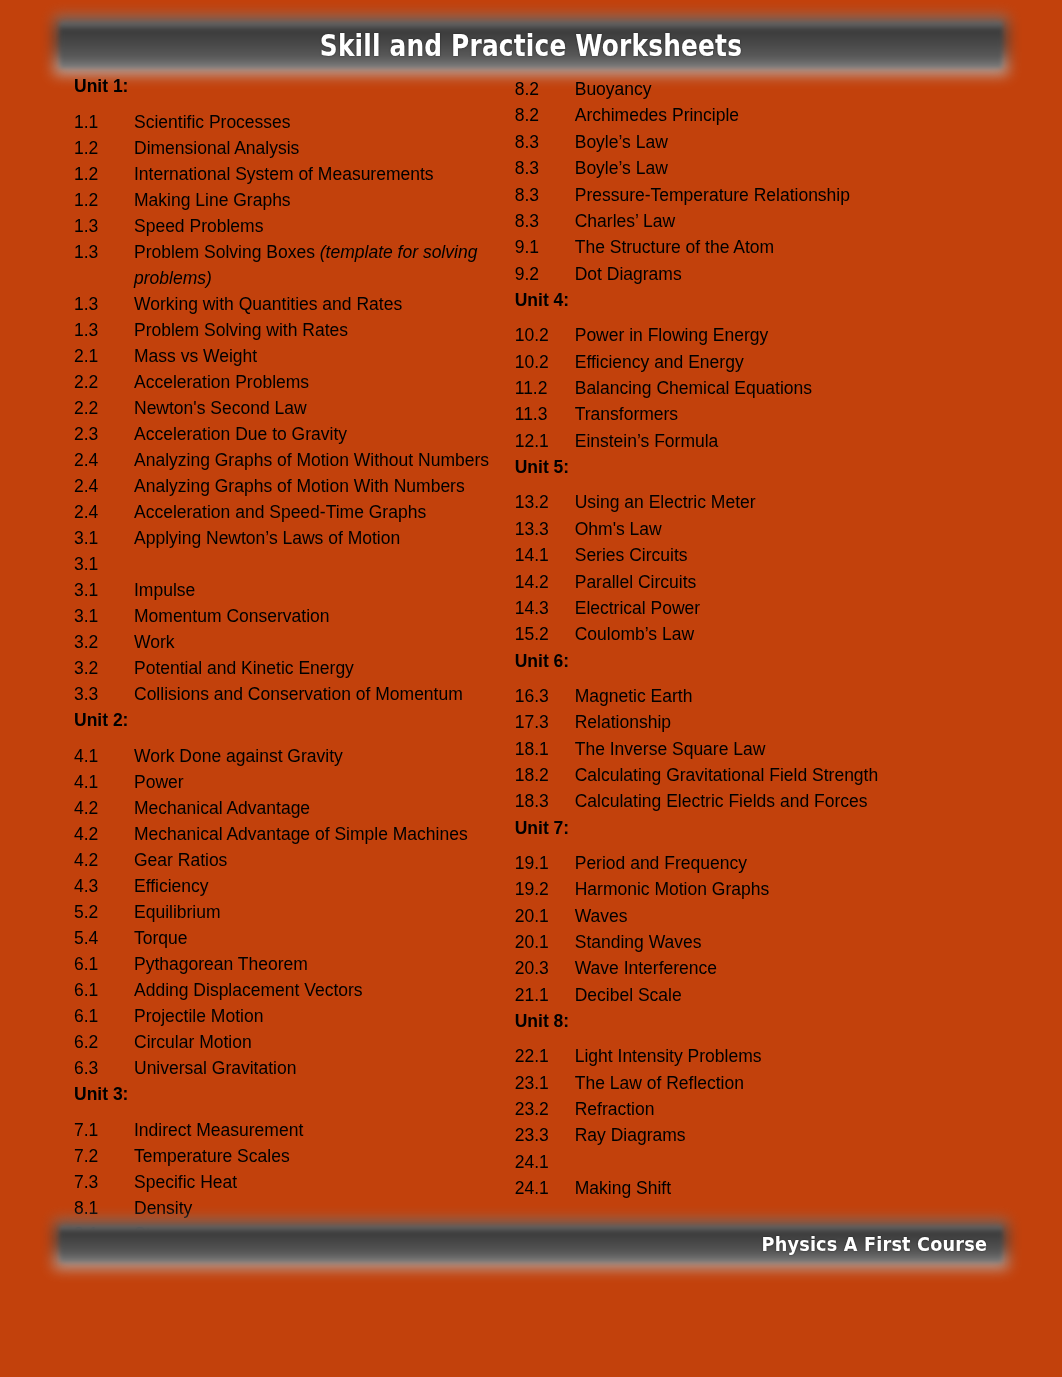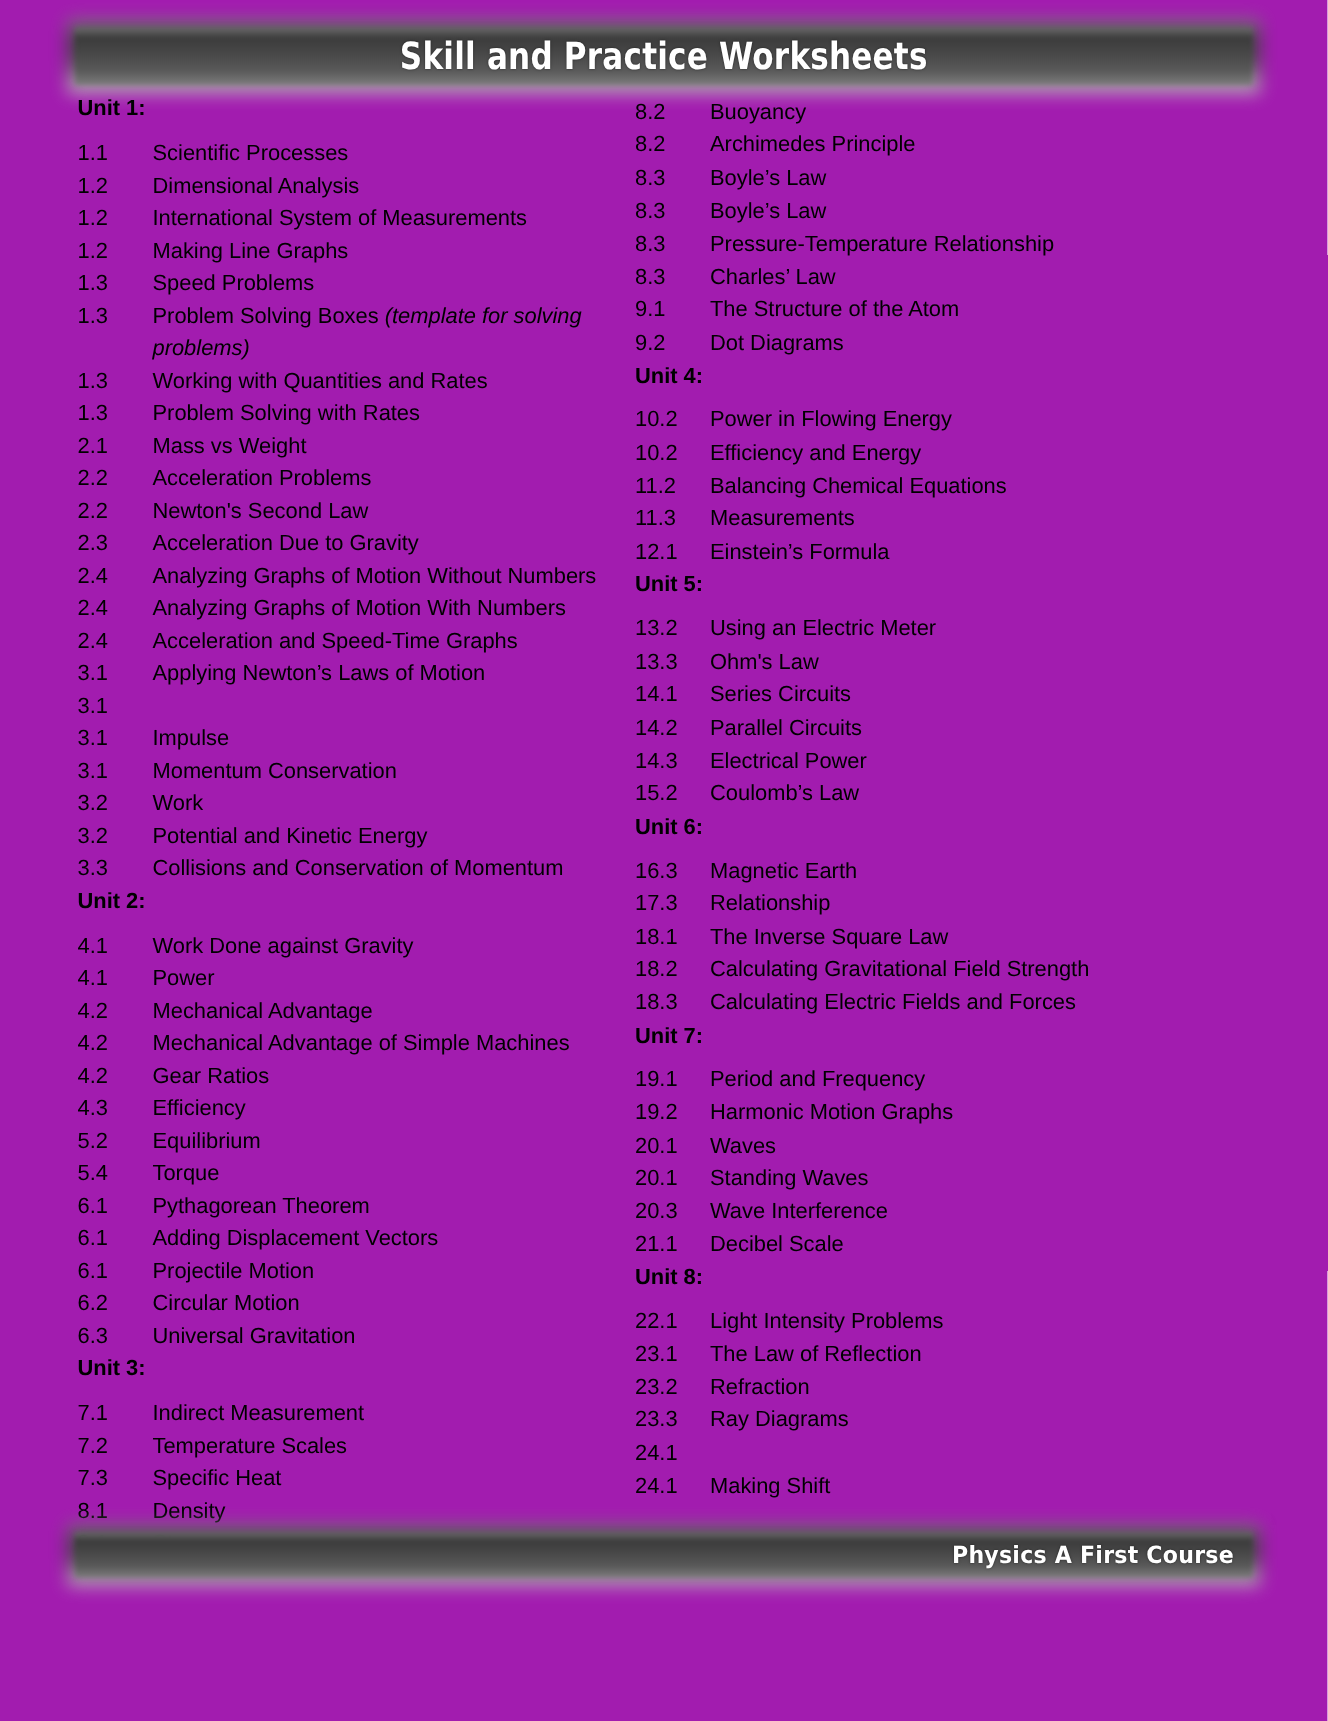--- a/index.html
+++ b/index.html
@@ -14,21 +14,21 @@
     position: relative;
     font-family: "Liberation Sans", sans-serif;
     color: #000000;
     overflow: hidden;
   }
 
   
   .page {
     position: absolute;
     inset: 0;
-    background: #a21caf;
+    background: #c2410c;
   }
 
   
   .bar-wrap {
     position: absolute;
     left: 60px;
     width: 942px;
     height: 62px;
   }
   .bar-wrap.header { top: 14px; }
@@ -91,21 +91,21 @@
     font-size: 19px;
     font-family: "DejaVu Sans", sans-serif;
     transform: scaleX(0.93);
     transform-origin: right center;
   }
 
   
   .columns {
     position: absolute;
     top: 76px;
-    left: 0;
+    left: 12px;
     right: 0;
     display: flex;
     align-items: flex-start;
   }
   .col {
     box-sizing: border-box;
   }
   .col.left {
     width: 508px;
     padding-left: 62px;
@@ -367,21 +367,21 @@
         <div class="entry">
           <span class="num">10.2</span>
           <span class="title">Efficiency and Energy</span>
         </div>
         <div class="entry">
           <span class="num">11.2</span>
           <span class="title">Balancing Chemical Equations</span>
         </div>
         <div class="entry">
           <span class="num">11.3</span>
-          <span class="title">Measurements</span>
+          <span class="title">Transformers</span>
         </div>
         <div class="entry">
           <span class="num">12.1</span>
           <span class="title">Einstein’s Formula</span>
         </div>
         <div class="unit-heading">Unit 5:</div>
         <div class="entry">
           <span class="num">13.2</span>
           <span class="title">Using an Electric Meter</span>
         </div>

